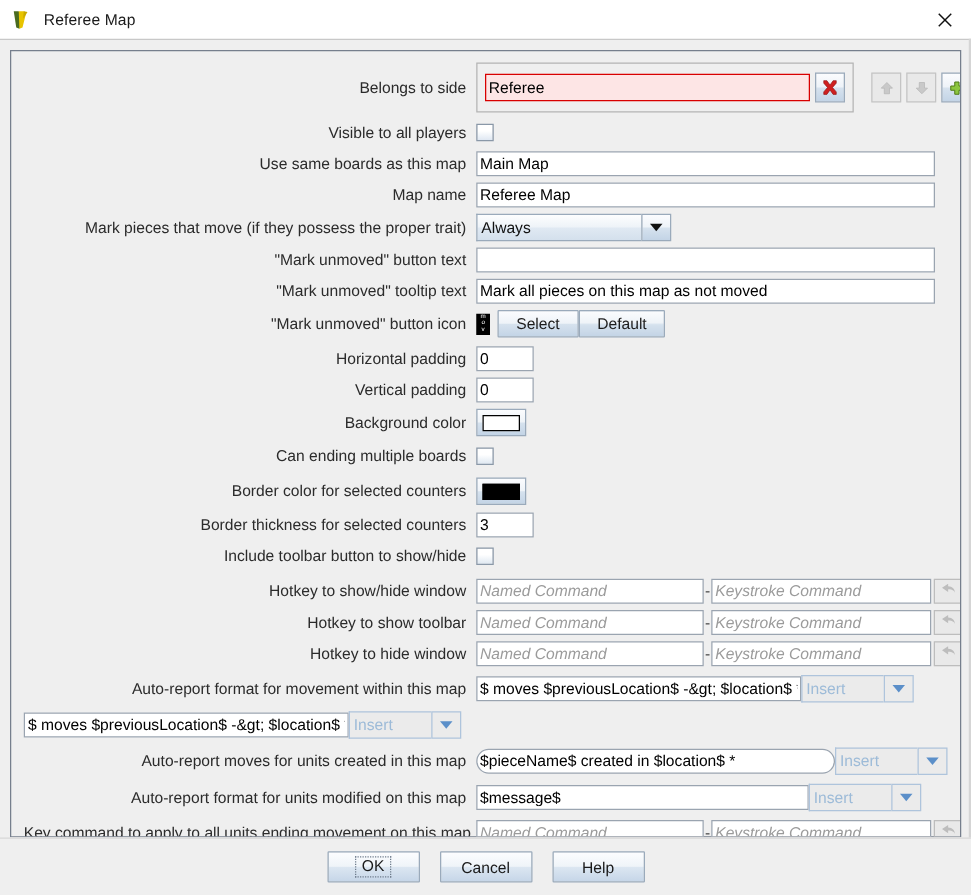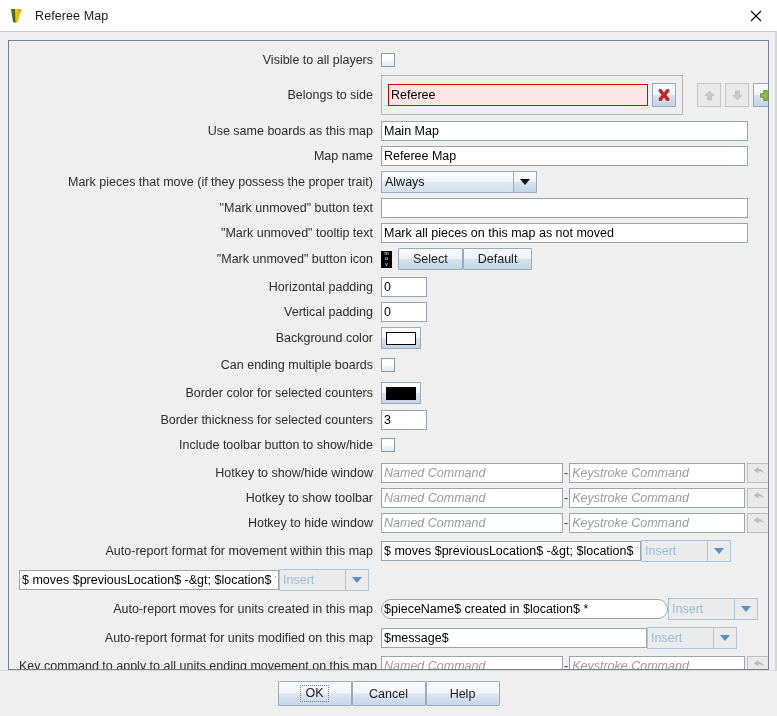--- a/index.html
+++ b/index.html
@@ -316,20 +316,21 @@
   }
 
   
   .buttonbar {
     flex: 0 0 auto;
     height: 46px;
     background: #efefef;
     display: flex;
     align-items: center;
     justify-content: center;
+    gap: 16px;
     border-top: 1px solid #d8d8d8;
     box-sizing: border-box;
   }
   .bigbtn {
     font-family: "Liberation Sans", sans-serif;
     font-size: 12.5px;
     color: #1a1a1a;
     background: linear-gradient(to bottom, #fcfdfe 0%, #eff4f9 48%, #dbe6f1 52%, #c6d6e8 100%);
     border: 1px solid #9aaabb;
     width: 74px;
@@ -377,27 +378,20 @@
         <line x1="12" y1="2" x2="2" y2="12" stroke="#111" stroke-width="1.2"></line>
       </svg>
     </div>
   </div>
 
   <div class="rail"></div>
 
   <div class="content">
     <div class="panel">
 
-      <div class="row">
-        <div class="label">Visible to all players</div>
-        <div class="field">
-          <div class="cbox"></div>
-        </div>
-      </div>
-
       <div class="row" style="margin-bottom:6px;">
         <div class="label">Belongs to side</div>
         <div class="field">
           <div class="sidebox">
             <input class="txt pinkfield" type="text" value="Referee" style="">
             <div class="iconbtn">
               <svg width="16" height="16" viewBox="0 0 16 16">
                 <path d="M3 2.5 L5.5 2.5 L8 6 L10.5 2.5 L13 2.5 L13 4.5 L10 8 L13 11.5 L13 13.5 L10.5 13.5 L8 10 L5.5 13.5 L3 13.5 L3 11.5 L6 8 L3 4.5 Z" fill="#cf2020" stroke="#8c1111" stroke-width="0.5"></path>
               </svg>
             </div>
@@ -416,20 +410,27 @@
             <div class="iconbtn">
               <svg width="15" height="15" viewBox="0 0 15 15">
                 <path d="M5.8 2.6 L9.2 2.6 L9.2 5.8 L12.4 5.8 L12.4 9.2 L9.2 9.2 L9.2 12.4 L5.8 12.4 L5.8 9.2 L2.6 9.2 L2.6 5.8 L5.8 5.8 Z" fill="#8cc63f" stroke="#4f7a16" stroke-width="0.8"></path>
               </svg>
             </div>
           </div>
         </div>
       </div>
 
       <div class="row">
+        <div class="label">Visible to all players</div>
+        <div class="field">
+          <div class="cbox"></div>
+        </div>
+      </div>
+
+      <div class="row">
         <div class="label">Use same boards as this map</div>
         <div class="field">
           <input class="txt grow" type="text" style="margin-right: 10px;" value="Main Map">
         </div>
       </div>
 
       <div class="row">
         <div class="label">Map name</div>
         <div class="field">
           <input class="txt grow" type="text" style="margin-right: 10px;" value="Referee Map">

